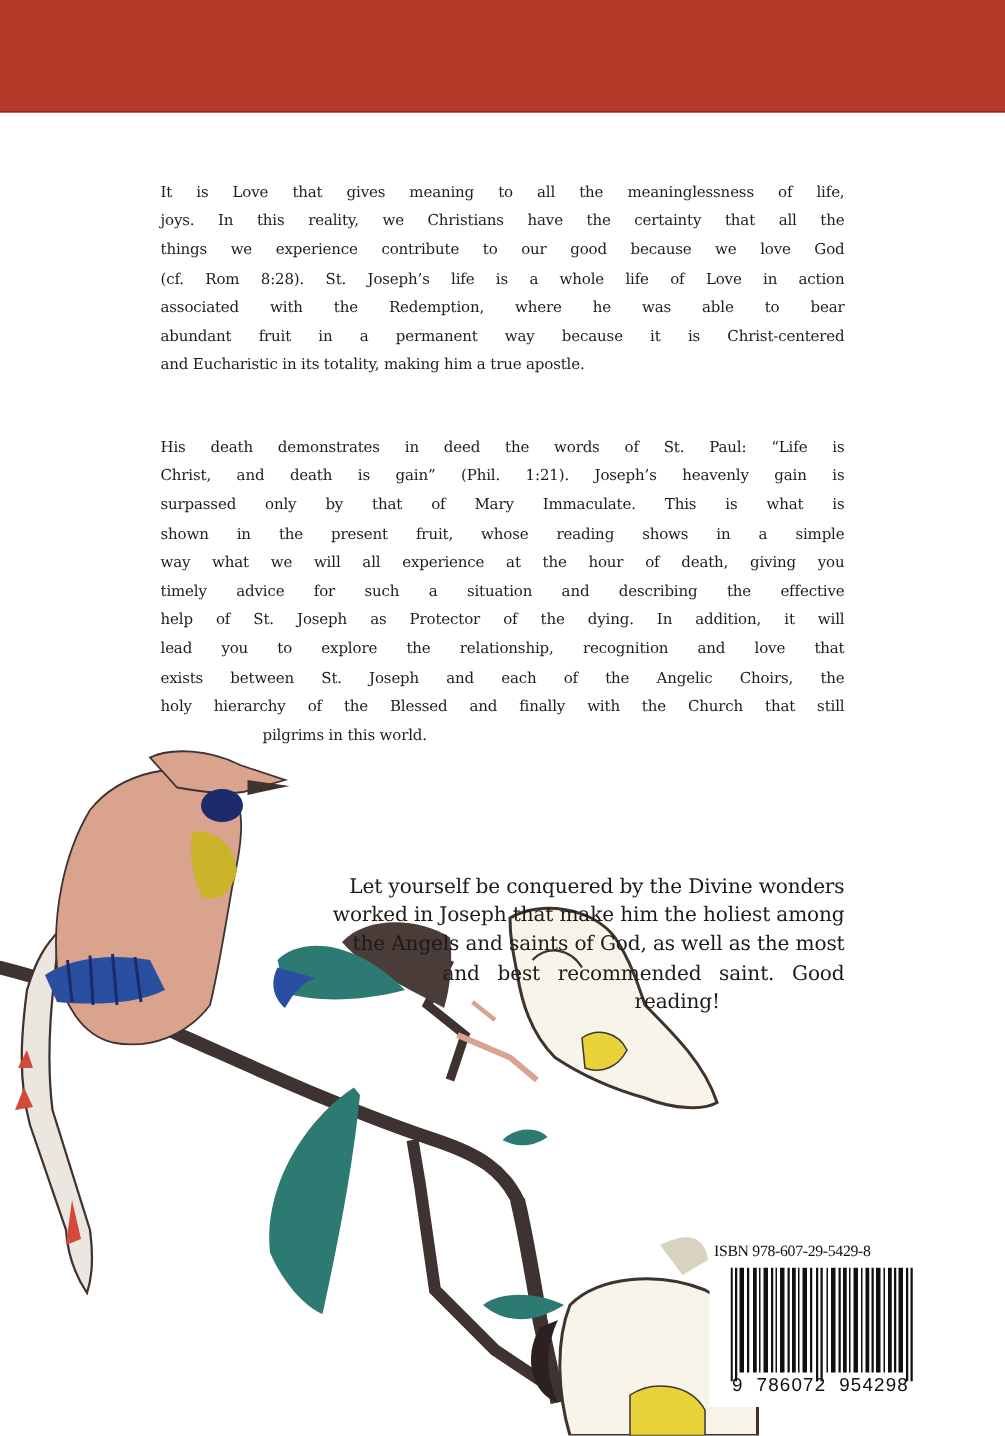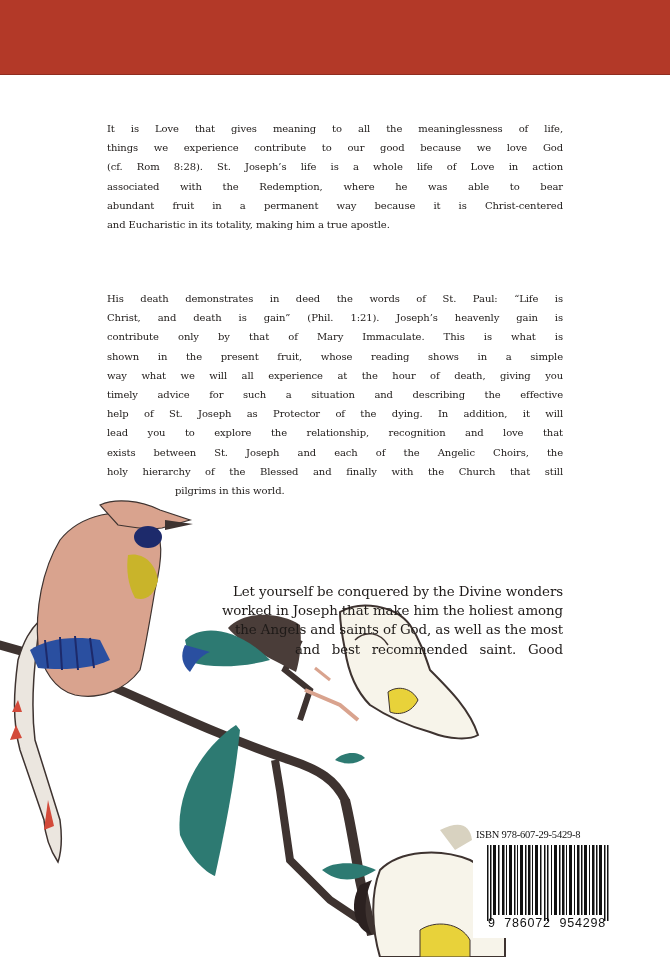--- a/index.html
+++ b/index.html
@@ -93,46 +93,48 @@
     <path d="M128 555 C 140 552, 155 560, 158 580 C 155 595, 145 602, 135 598 C 128 585, 126 570, 128 555 Z" fill="#c9b42a"></path>
     <path d="M30 650 C 45 640, 70 635, 100 640 L 110 660 C 90 670, 60 670, 38 668 Z" fill="#2a4fa0"></path>
     <path d="M45 640 L 48 668 M 60 637 L 62 670 M 75 636 L 78 670 M 90 638 L 94 668" stroke="#1d2a6b" stroke-width="2"></path>
     <path d="M18 700 L 12 712 L 22 712 Z M 16 725 L 10 740 L 22 738 Z" fill="#d34a3a"></path>
     <path d="M48 800 L 44 830 L 54 826 Z" fill="#d34a3a"></path>
   </g>
 </svg>
 
 <div class="text-block p1">
   <span class="line">It is Love that gives meaning to all the meaninglessness of life,</span>
+  <span class="line">joys. In this reality, we Christians have the certainty that all the</span>
   <span class="line">things we experience contribute to our good because we love God</span>
   <span class="line">(cf. Rom 8:28). St. Joseph’s life is a whole life of Love in action</span>
   <span class="line">associated with the Redemption, where he was able to bear</span>
   <span class="line">abundant fruit in a permanent way because it is Christ-centered</span>
   <span class="line nolast">and Eucharistic in its totality, making him a true apostle.</span>
 </div>
 
 <div class="text-block p2">
   <span class="line">His death demonstrates in deed the words of St. Paul: “Life is</span>
   <span class="line">Christ, and death is gain” (Phil. 1:21). Joseph’s heavenly gain is</span>
-  <span class="line">contribute only by that of Mary Immaculate. This is what is</span>
+  <span class="line">surpassed only by that of Mary Immaculate. This is what is</span>
   <span class="line">shown in the present fruit, whose reading shows in a simple</span>
   <span class="line">way what we will all experience at the hour of death, giving you</span>
   <span class="line">timely advice for such a situation and describing the effective</span>
   <span class="line">help of St. Joseph as Protector of the dying. In addition, it will</span>
   <span class="line">lead you to explore the relationship, recognition and love that</span>
   <span class="line">exists between St. Joseph and each of the Angelic Choirs, the</span>
   <span class="line">holy hierarchy of the Blessed and finally with the Church that still</span>
   <span class="last">pilgrims in this world.</span>
 </div>
 
 <div class="p3">
   <span class="ln">Let yourself be conquered by the Divine wonders</span>
   <span class="ln">worked in Joseph that make him the holiest among</span>
   <span class="ln">the Angels and saints of God, as well as the most</span>
   <span class="ln ln-j">and best recommended saint. Good</span>
+  <span class="ln ln-c">reading!</span>
 </div>
 
 <div class="barcode-box"></div>
 <div class="isbn-label">ISBN 978-607-29-5429-8</div>
 <svg class="bars" viewBox="0 0 122 76" preserveAspectRatio="none">
   <g fill="#111">
     <rect x="0" y="0" width="1.5" height="76"></rect>
       <rect x="3" y="0" width="1.5" height="76"></rect>
     <rect x="6" y="0" width="3" height="70"></rect>
       <rect x="11" y="0" width="1.5" height="70"></rect>

